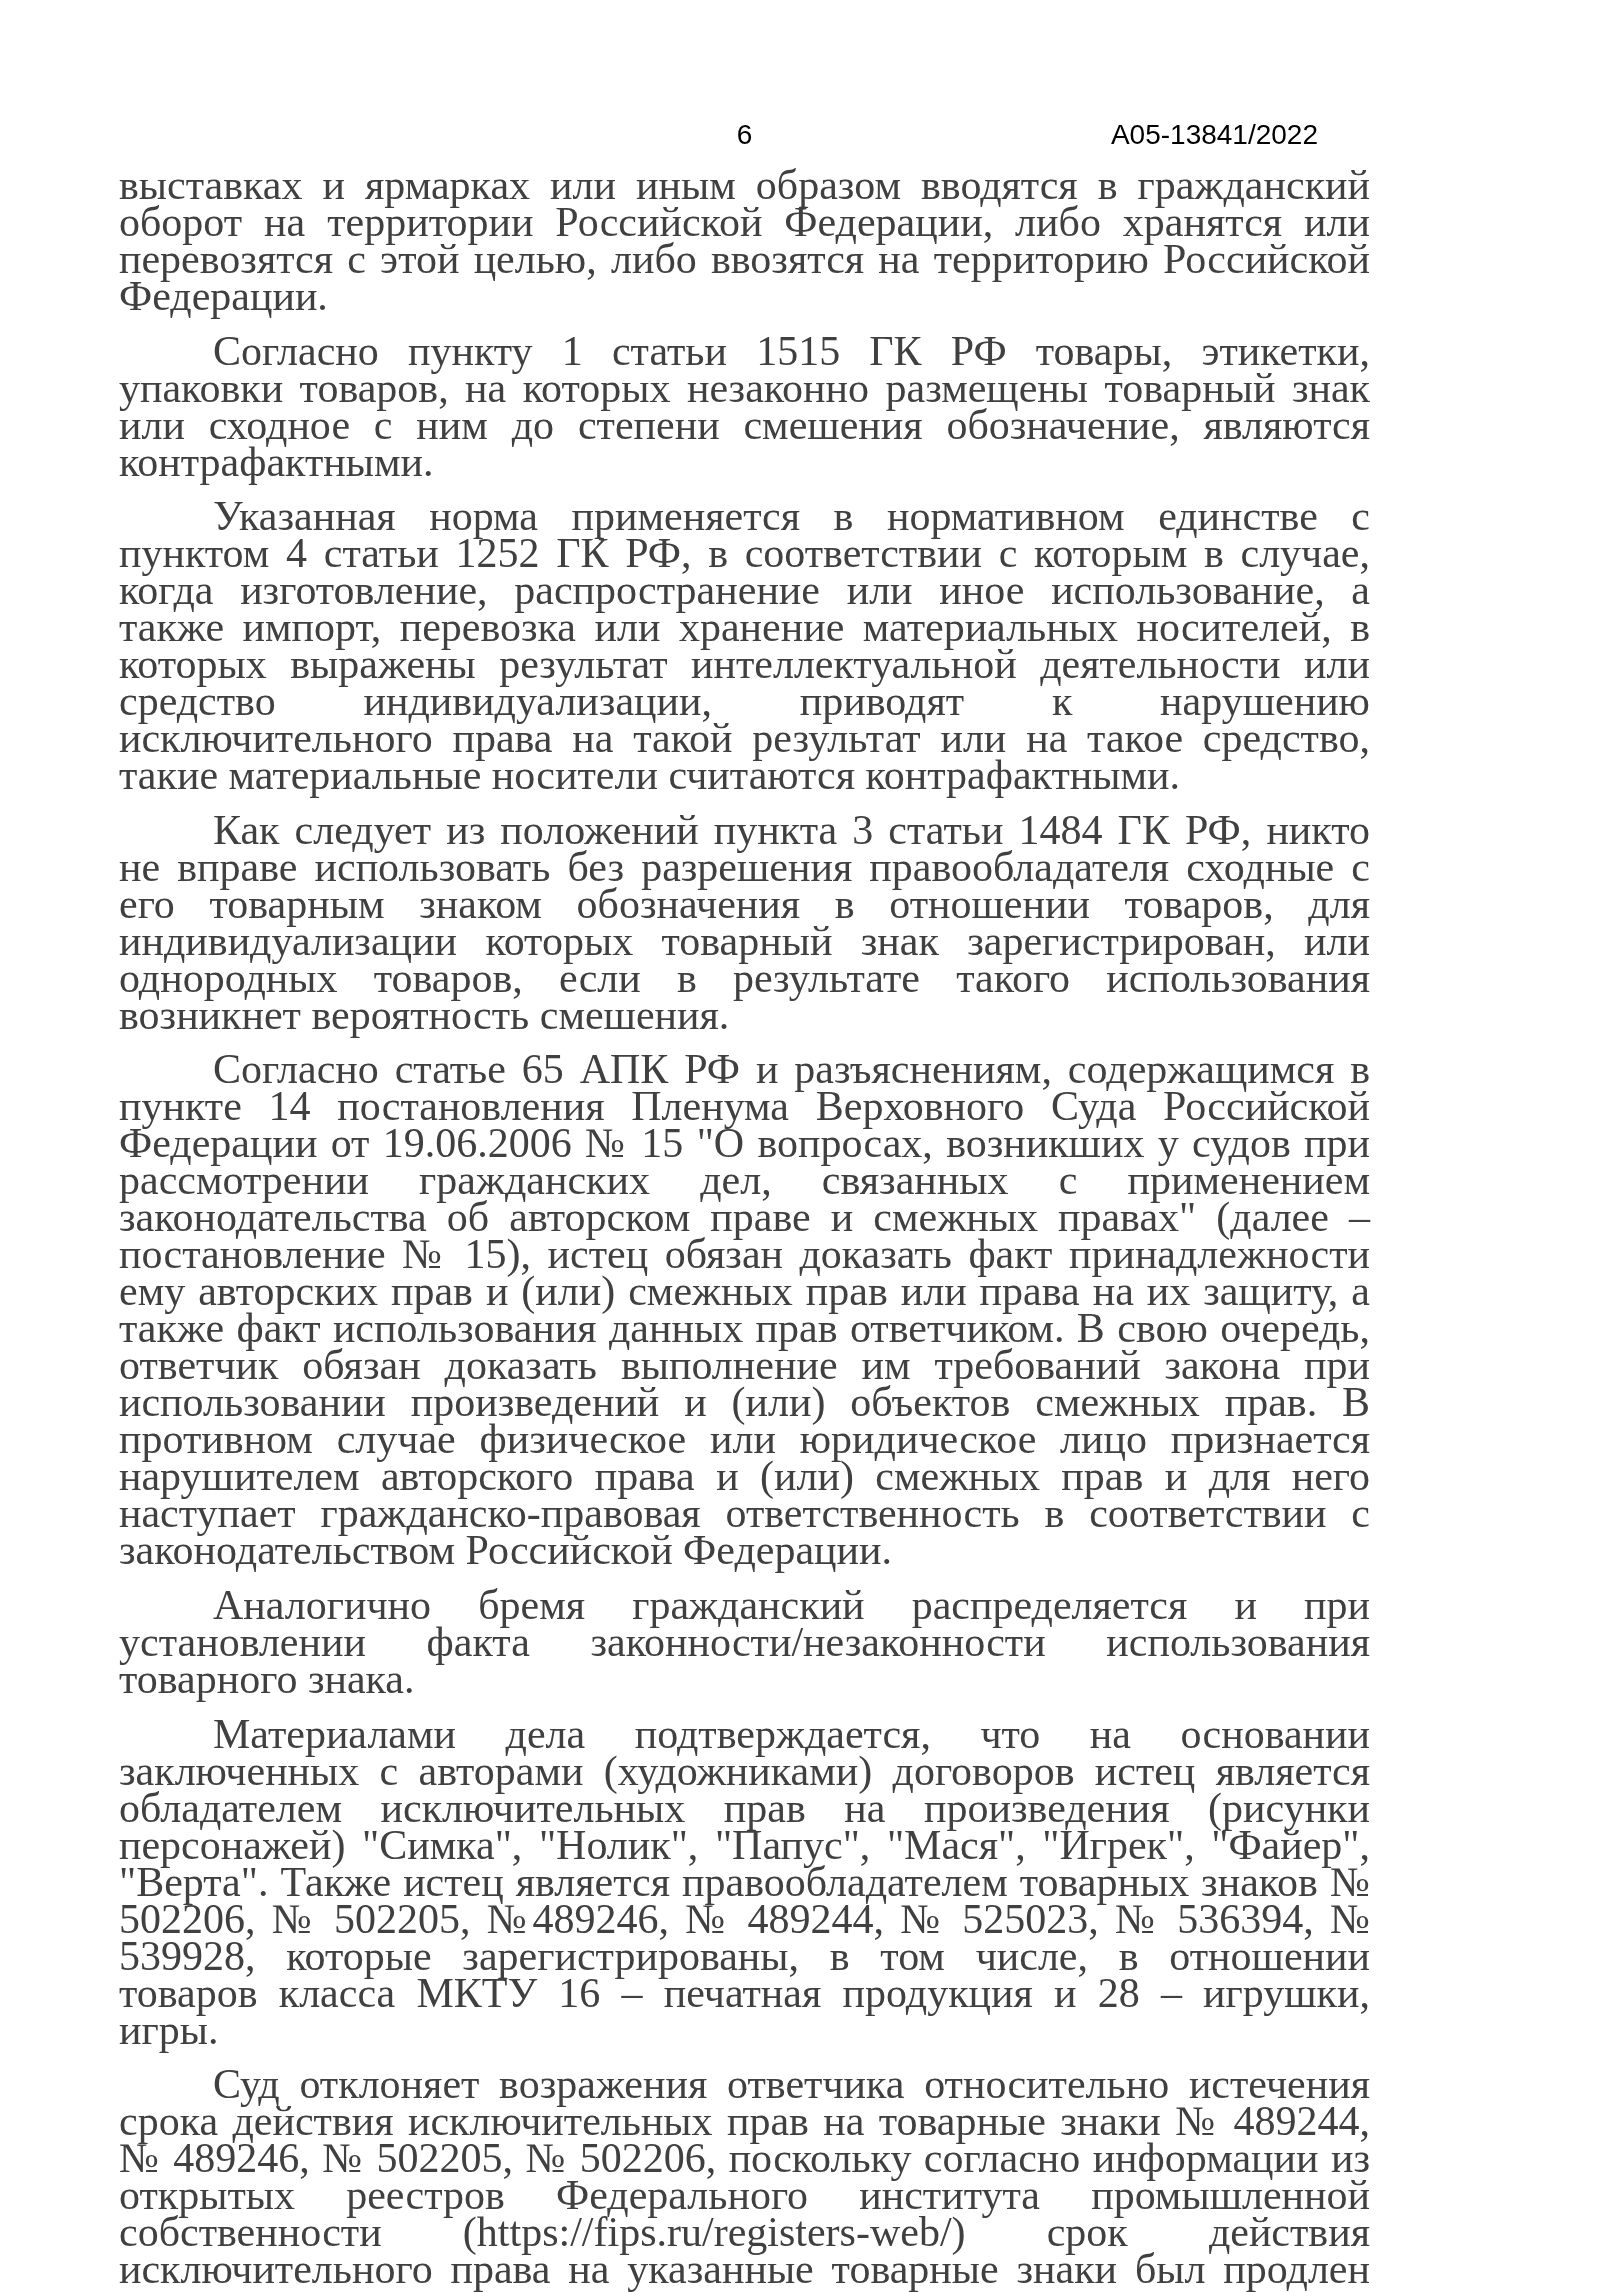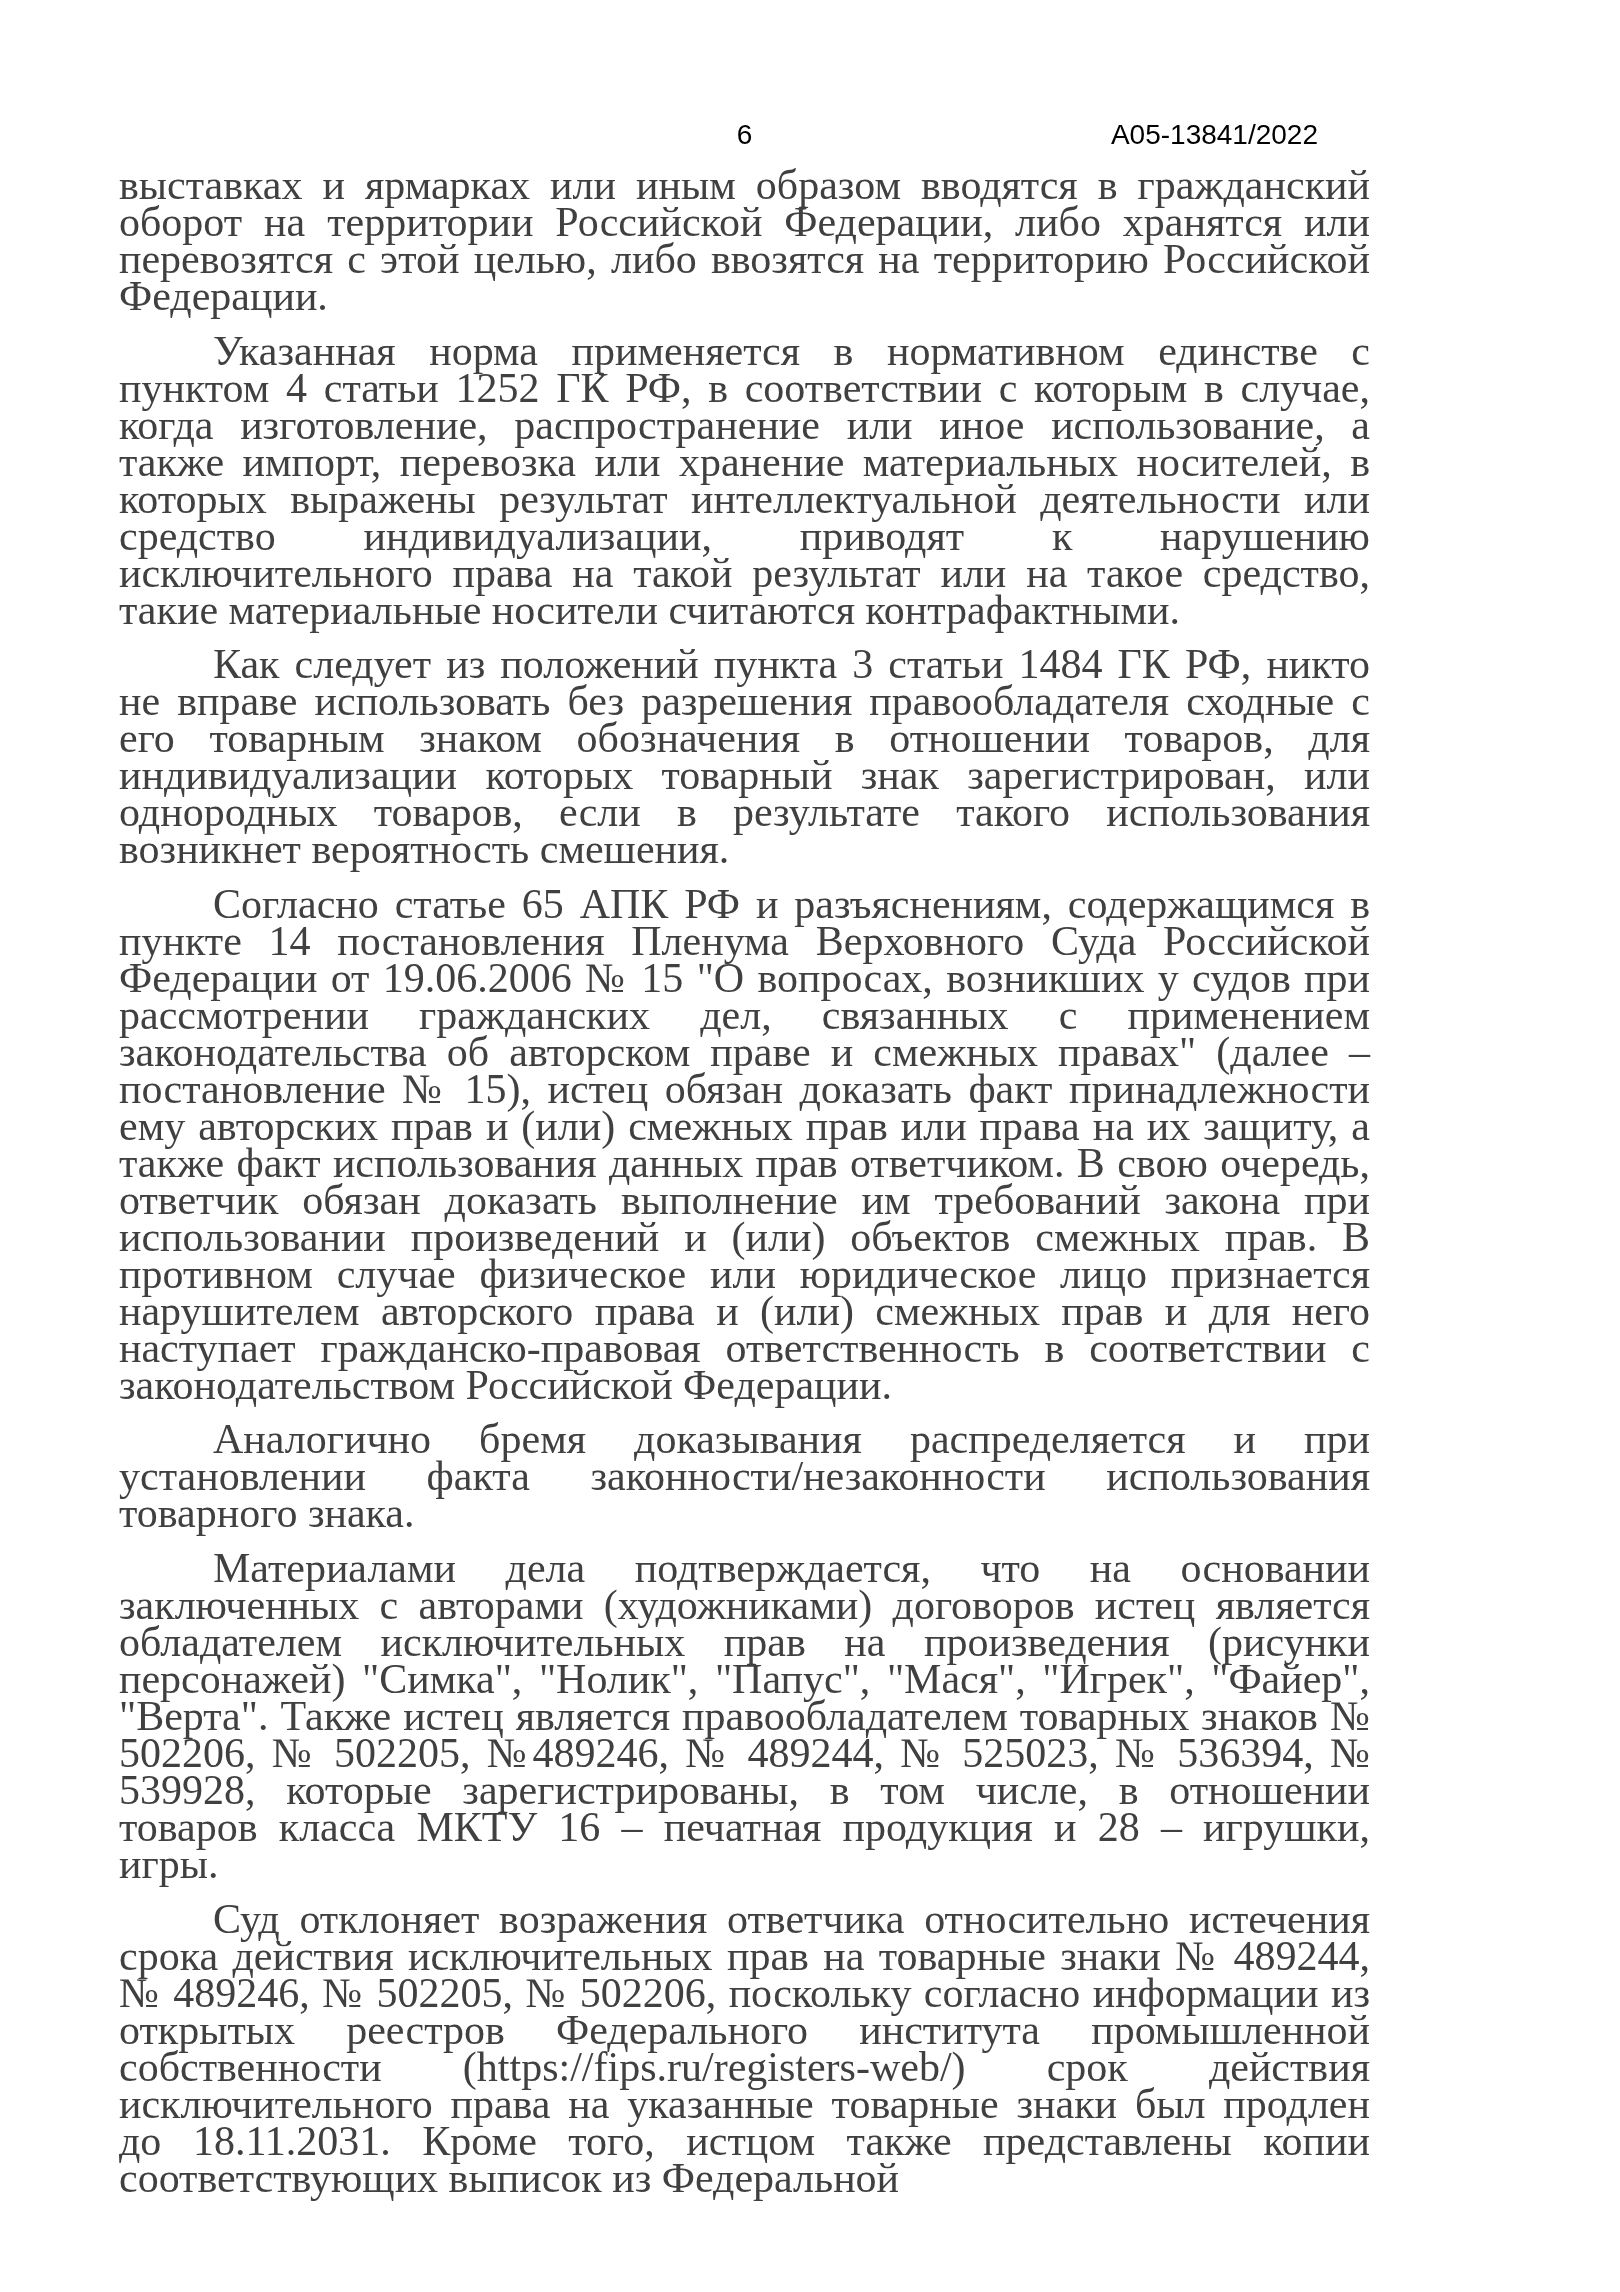--- a/index.html
+++ b/index.html
@@ -58,22 +58,23 @@
 <body>
 
 <div class="page">
 
   <div class="page-number">6</div>
 
   <div class="case-number">А05-13841/2022</div>
 
   <div class="doc-body">
     <p class="continuation">выставках и ярмарках или иным образом вводятся в гражданский оборот на территории Российской Федерации, либо хранятся или перевозятся с этой целью, либо ввозятся на территорию Российской Федерации.</p>
+    <p>Согласно пункту 1 статьи 1515 ГК РФ товары, этикетки, упаковки товаров, на которых незаконно размещены товарный знак или сходное с ним до степени смешения обозначение, являются контрафактными.</p>
     <p>Указанная норма применяется в нормативном единстве с пунктом 4 статьи 1252 ГК РФ, в соответствии с которым в случае, когда изготовление, распространение или иное использование, а также импорт, перевозка или хранение материальных носителей, в которых выражены результат интеллектуальной деятельности или средство индивидуализации, приводят к нарушению исключительного права на такой результат или на такое средство, такие материальные носители считаются контрафактными.</p>
     <p>Как следует из положений пункта 3 статьи 1484 ГК РФ, никто не вправе использовать без разрешения правообладателя сходные с его товарным знаком обозначения в отношении товаров, для индивидуализации которых товарный знак зарегистрирован, или однородных товаров, если в результате такого использования возникнет вероятность смешения.</p>
     <p>Согласно статье 65 АПК РФ и разъяснениям, содержащимся в пункте 14 постановления Пленума Верховного Суда Российской Федерации от 19.06.2006 № 15 "О вопросах, возникших у судов при рассмотрении гражданских дел, связанных с применением законодательства об авторском праве и смежных правах" (далее – постановление № 15), истец обязан доказать факт принадлежности ему авторских прав и (или) смежных прав или права на их защиту, а также факт использования данных прав ответчиком. В свою очередь, ответчик обязан доказать выполнение им требований закона при использовании произведений и (или) объектов смежных прав. В противном случае физическое или юридическое лицо признается нарушителем авторского права и (или) смежных прав и для него наступает гражданско-правовая ответственность в соответствии с законодательством Российской Федерации.</p>
-    <p>Аналогично бремя доказывания распределяется и при установлении факта законности/незаконности использования товарного знака.</p>
+    <p>Аналогично бремя гражданский распределяется и при установлении факта законности/незаконности использования товарного знака.</p>
     <p>Материалами дела подтверждается, что на основании заключенных с авторами (художниками) договоров истец является обладателем исключительных прав на произведения (рисунки персонажей) "Симка", "Нолик", "Папус", "Мася", "Игрек", "Файер", "Верта". Также истец является правообладателем товарных знаков № 502206, № 502205, №489246, № 489244, № 525023, № 536394, № 539928, которые зарегистрированы, в том числе, в отношении товаров класса МКТУ 16 – печатная продукция и 28 – игрушки, игры.</p>
     <p>Суд отклоняет возражения ответчика относительно истечения срока действия исключительных прав на товарные знаки № 489244, № 489246, № 502205, № 502206, поскольку согласно информации из открытых реестров Федерального института промышленной собственности (https://fips.ru/registers-web/) срок действия исключительного права на указанные товарные знаки был продлен до 18.11.2031. Кроме того, истцом также представлены копии соответствующих выписок из Федеральной</p>
   </div>
 
 </div>
 
 
 </body></html>

